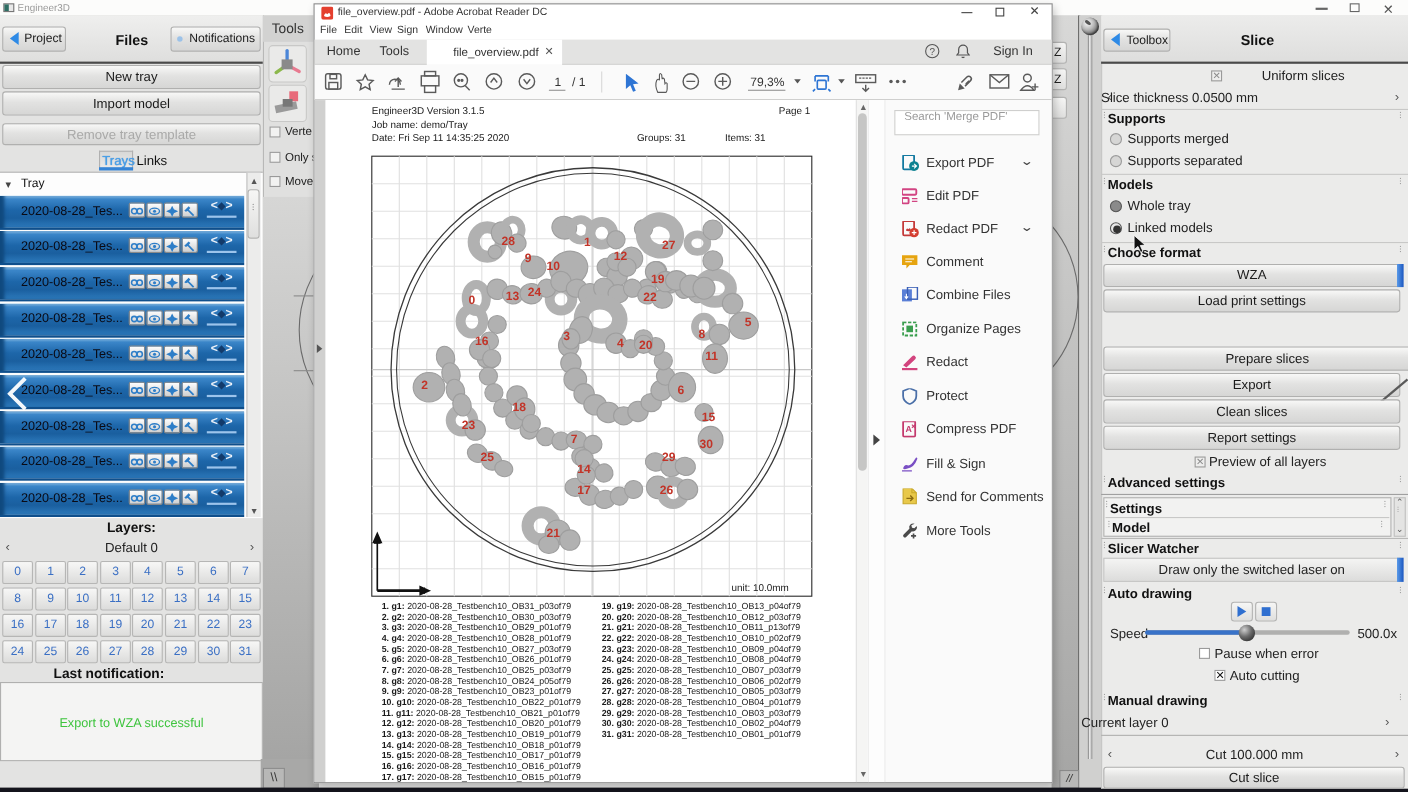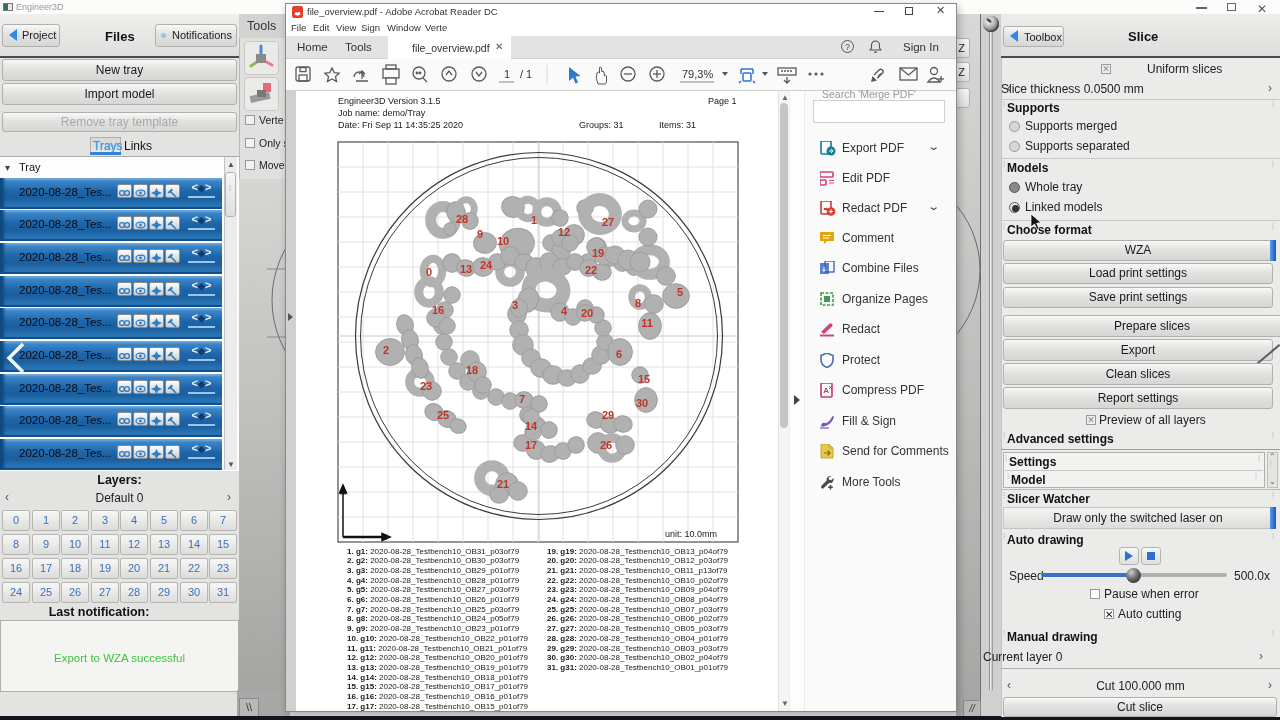--- a/index.html
+++ b/index.html
@@ -370,21 +370,20 @@
 <div class="abs dots" style="left:1003px;top:225px;">⁝</div>
 <div class="abs sechead" style="left:1007px;top:223px;">Choose format</div>
 <div class="abs dots" style="left:1272px;top:225px;">⁝</div>
 
 <svg class="abs" style="left:1029px;top:213px;" width="14" height="18">
       <path d="M2,1 L2,14 L5.5,11 L8,16.5 L10,15.5 L7.6,10.2 L12,9.8 Z" fill="#111" stroke="#fff" stroke-width="0.7"></path>
     </svg>
 <div class="abs btn" style="left:1003px;top:240px;width:270px;height:21px;font-size:12px;line-height:19px;">WZA</div>
 <div class="abs" style="left:1270px;top:240px;width:6px;height:21px;background:linear-gradient(90deg,#5a9ae8,#1a56c0);"></div>
 <div class="abs btn" style="left:1003px;top:263px;width:270px;height:21px;font-size:12px;line-height:19px;">Load print settings</div>
-<div class="abs btn" style="left:1003px;top:287px;width:270px;height:21px;font-size:12px;line-height:19px;">Save print settings</div>
 <div class="abs btn" style="left:1003px;top:315px;width:298px;height:22px;font-size:12px;line-height:20px;">Prepare slices</div>
 <div class="abs btn" style="left:1003px;top:339px;width:270px;height:22px;font-size:12px;line-height:20px;">Export</div>
 <div class="abs" style="left:1252px;top:367px;width:36px;height:2px;background:#5a5a5a;transform:rotate(-40deg);transform-origin:left;"></div>
 <div class="abs btn" style="left:1003px;top:363px;width:270px;height:22px;font-size:12px;line-height:20px;">Clean slices</div>
 <div class="abs btn" style="left:1003px;top:387px;width:270px;height:22px;font-size:12px;line-height:20px;">Report settings</div>
 
 <div class="abs" style="left:1086px;top:415px;width:10px;height:10px;background:#ededec;border:1px solid #9a9a9a;color:#8a8a8a;font-size:9px;line-height:9px;text-align:center;">✕</div>
 <div class="abs" style="left:1099px;top:413px;font-size:12px;color:#222;">Preview of all layers</div>
 
 <div class="abs dots" style="left:1003px;top:434px;">⁝</div>
@@ -785,21 +784,21 @@
 <div class="abs" style="left:778px;top:91px;width:11px;height:620px;background:#f5f5f4;border-left:1px solid #e2e2e1;"></div>
 <div class="abs" style="left:781px;top:93px;font-size:8px;color:#666;">▲</div>
 <div class="abs" style="left:779.5px;top:103px;width:8px;height:325px;background:#c6c6c5;border-radius:4px;"></div>
 <div class="abs" style="left:781px;top:699px;font-size:8px;color:#666;">▼</div>
 
 <div class="abs" style="left:789px;top:91px;width:15px;height:620px;background:#fdfdfd;border-left:1px solid #eee;"></div>
 <div class="abs" style="left:794px;top:395px;width:0;height:0;border-left:6px solid #444;border-top:5px solid transparent;border-bottom:5px solid transparent;"></div>
 
 <div class="abs" style="left:804px;top:91px;width:152px;height:620px;background:#fafafa;border-left:1px solid #ececeb;"></div>
 <div class="abs" style="left:813px;top:100px;width:132px;height:23px;background:#fff;border:1px solid #cfcfce;"></div>
-<div class="abs" style="left:822px;top:88px;font-size:10.5px;color:#9a9a9a;">Search 'Merge PDF'</div>
+<div class="abs" style="left:822px;top:100px;font-size:10.5px;color:#9a9a9a;">Search 'Merge PDF'</div>
 <svg class="abs" style="left:820px;top:141px;" width="16" height="15">
       <rect x="1" y="0" width="10" height="13" rx="1" fill="none" stroke="#1379a0" stroke-width="1.6"></rect>
       <circle cx="11" cy="10" r="4.5" fill="#0d8290"></circle>
       <path d="M9,10 h4 M11,8 l2.2,2 -2.2,2" stroke="#fff" stroke-width="1" fill="none"></path>
     </svg>
 <div class="abs" style="left:842px;top:141px;font-size:12px;color:#333;">Export PDF</div>
 <div class="abs" style="left:929px;top:140px;font-size:11px;color:#444;transform:scaleX(1.4);">⌄</div>
 <svg class="abs" style="left:820px;top:171px;" width="16" height="15">
       <rect x="0" y="1" width="13" height="5" rx="1" fill="none" stroke="#d24482" stroke-width="1.7"></rect>
       <rect x="0" y="9" width="6" height="5" rx="1" fill="none" stroke="#d24482" stroke-width="1.7"></rect>

